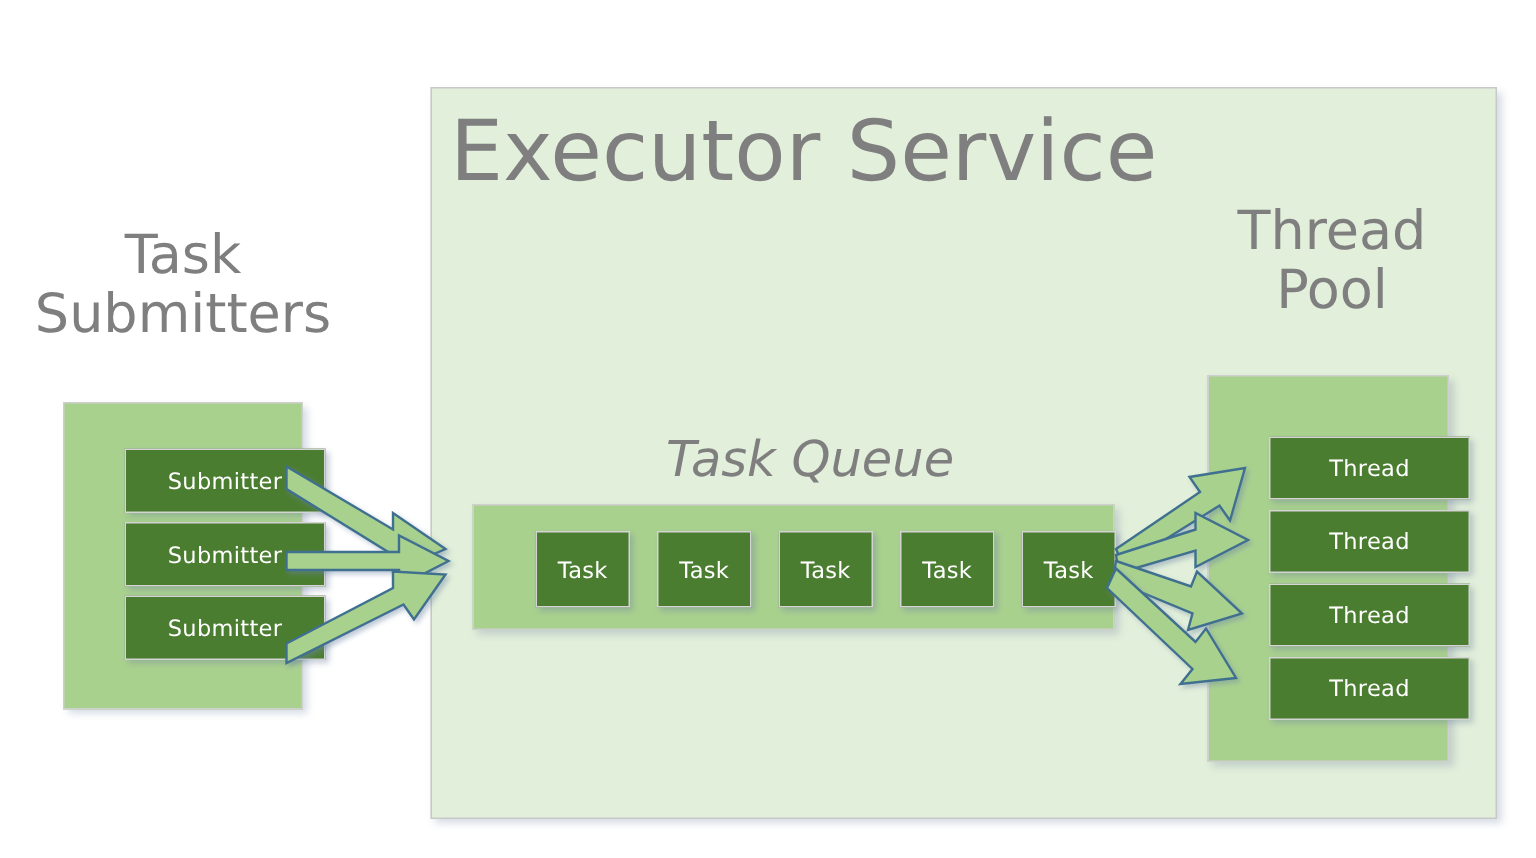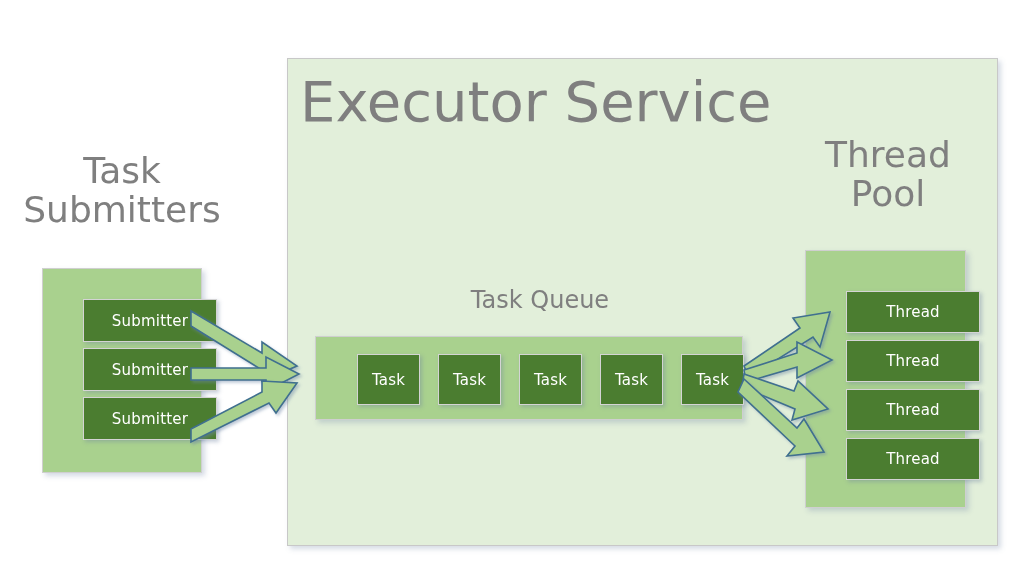--- a/index.html
+++ b/index.html
@@ -100,21 +100,22 @@
     left: 15px;
     width: 134px;
     height: 43px;
     font-size: 15px;
   }
 
   #task-queue-title {
     left: 340px;
     top: 288px;
     width: 400px;
-    font-size: 24px;
+    font-size: 33px;
+    font-style: italic;
   }
 
   #task-queue-panel {
     left: 315px;
     top: 336px;
     width: 428px;
     height: 84px;
   }
 
   .task-box {

